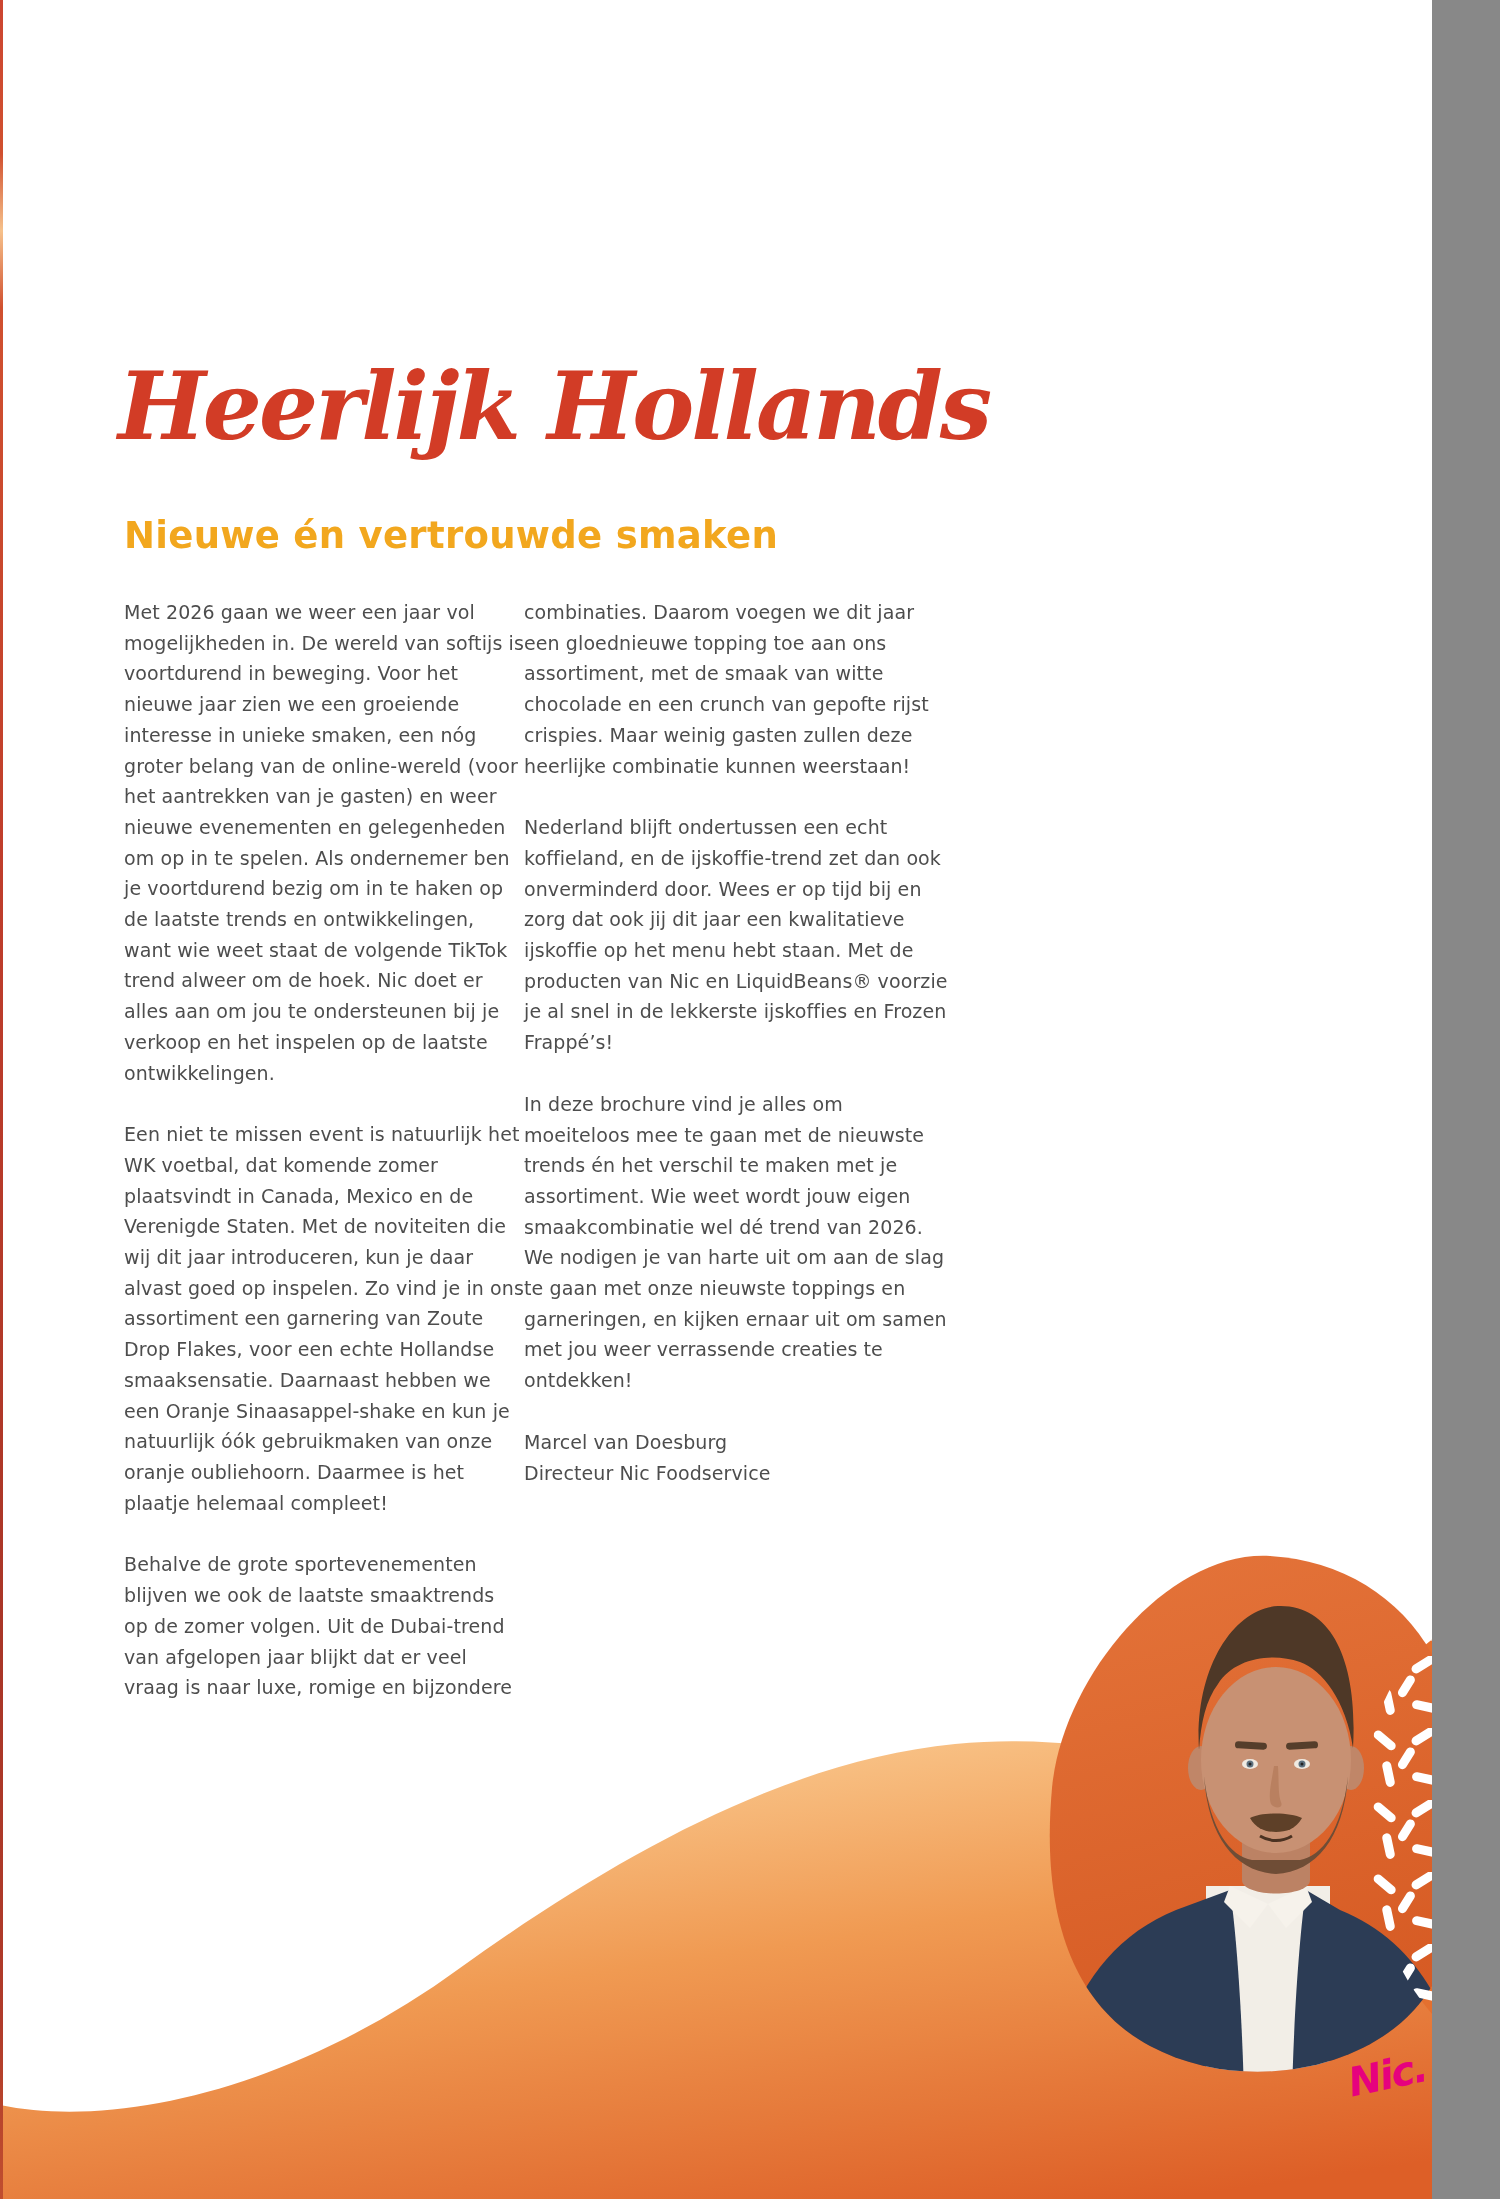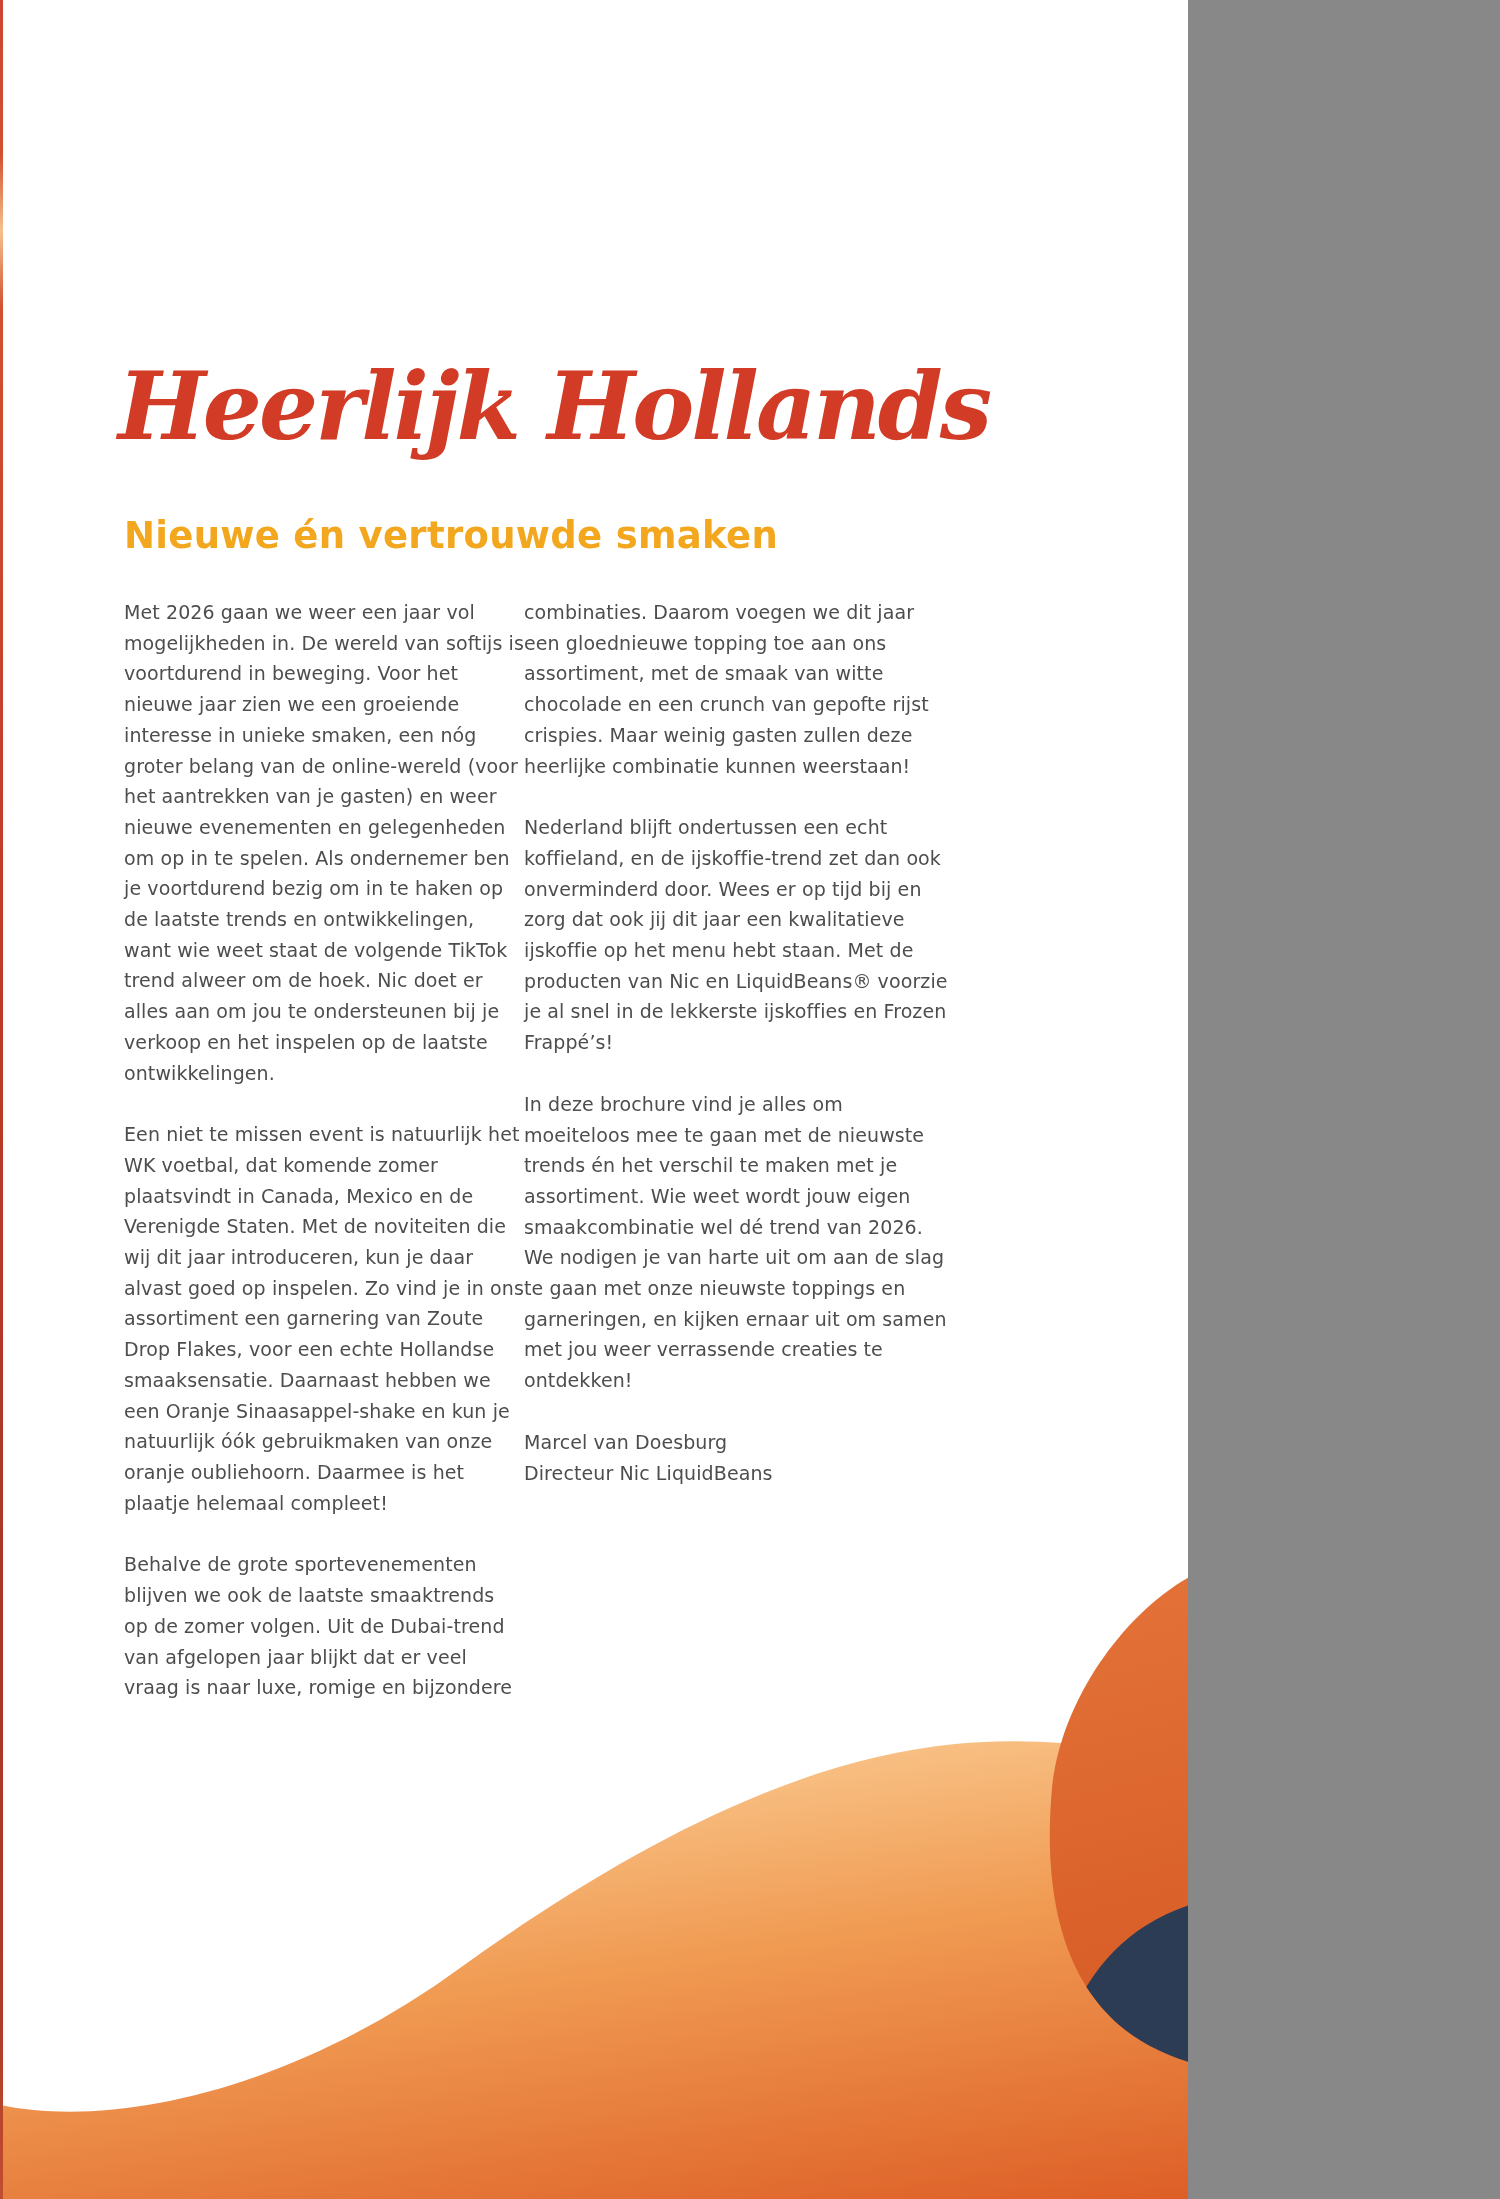--- a/index.html
+++ b/index.html
@@ -1,18 +1,18 @@
 <!DOCTYPE html>
 <html><head>
 <meta charset="utf-8">
 <style>
   html,body{margin:0;padding:0;background:#888;}
   .page{
     position:relative;
-    width:1188px;height:2199px;
+    width:1432px;height:2199px;
     background:#ffffff;
     overflow:hidden;
     font-family:"DejaVu Sans","Liberation Sans",sans-serif;
   }
   .edge-stripe{
     position:absolute;left:0;top:0;width:3px;height:100%;
     background:linear-gradient(180deg,
       #cc4531 0%, #d0502f 7%, #f6c18b 10.5%, #d0502f 14%,
       #bf3d2b 40%, #a93627 75%, #b03b2a 92%, #c04e2f 100%);
     z-index:6;
@@ -163,21 +163,21 @@
       <p>Met 2026 gaan we weer een jaar vol mogelijkheden in. De wereld van softijs is voortdurend in beweging. Voor het nieuwe jaar zien we een groeiende interesse in unieke smaken, een nóg groter belang van de online-wereld (voor het aantrekken van je gasten) en weer nieuwe evenementen en gelegenheden om op in te spelen. Als ondernemer ben je voortdurend bezig om in te haken op de laatste trends en ontwikkelingen, want wie weet staat de volgende TikTok trend alweer om de hoek. Nic doet er alles aan om jou te ondersteunen bij je verkoop en het inspelen op de laatste ontwikkelingen.</p>
       <p>Een niet te missen event is natuurlijk het WK voetbal, dat komende zomer plaatsvindt in Canada, Mexico en de Verenigde Staten. Met de noviteiten die wij dit jaar introduceren, kun je daar alvast goed op inspelen. Zo vind je in ons assortiment een garnering van Zoute Drop Flakes, voor een echte Hollandse smaaksensatie. Daarnaast hebben we een Oranje Sinaasappel-shake en kun je natuurlijk óók gebruikmaken van onze oranje oubliehoorn. Daarmee is het plaatje helemaal compleet!</p>
       <p>Behalve de grote sportevenementen blijven we ook de laatste smaaktrends op de zomer volgen. Uit de Dubai-trend van afgelopen jaar blijkt dat er veel vraag is naar luxe, romige en bijzondere</p>
     </div>
     <div class="col col-right">
       <p>combinaties. Daarom voegen we dit jaar een gloednieuwe topping toe aan ons assortiment, met de smaak van witte chocolade en een crunch van gepofte rijst crispies. Maar weinig gasten zullen deze heerlijke combinatie kunnen weerstaan!</p>
       <p>Nederland blijft ondertussen een echt koffieland, en de ijskoffie-trend zet dan ook onverminderd door. Wees er op tijd bij en zorg dat ook jij dit jaar een kwalitatieve ijskoffie op het menu hebt staan. Met de producten van Nic en LiquidBeans® voorzie je al snel in de lekkerste ijskoffies en Frozen Frappé’s!</p>
       <p>In deze brochure vind je alles om moeiteloos mee te gaan met de nieuwste trends én het verschil te maken met je assortiment. Wie weet wordt jouw eigen smaakcombinatie wel dé trend van 2026. We nodigen je van harte uit om aan de slag te gaan met onze nieuwste toppings en garneringen, en kijken ernaar uit om samen met jou weer verrassende creaties te ontdekken!</p>
       <div class="signature">
         <p>Marcel van Doesburg</p>
-        <p>Directeur Nic LiquidBeans</p>
+        <p>Directeur Nic Foodservice</p>
       </div>
     </div>
   </div>
 
   <div class="nic-logo">Nic.</div>
   <div class="page-number">3</div>
 
 </div>
 
 </body></html>

